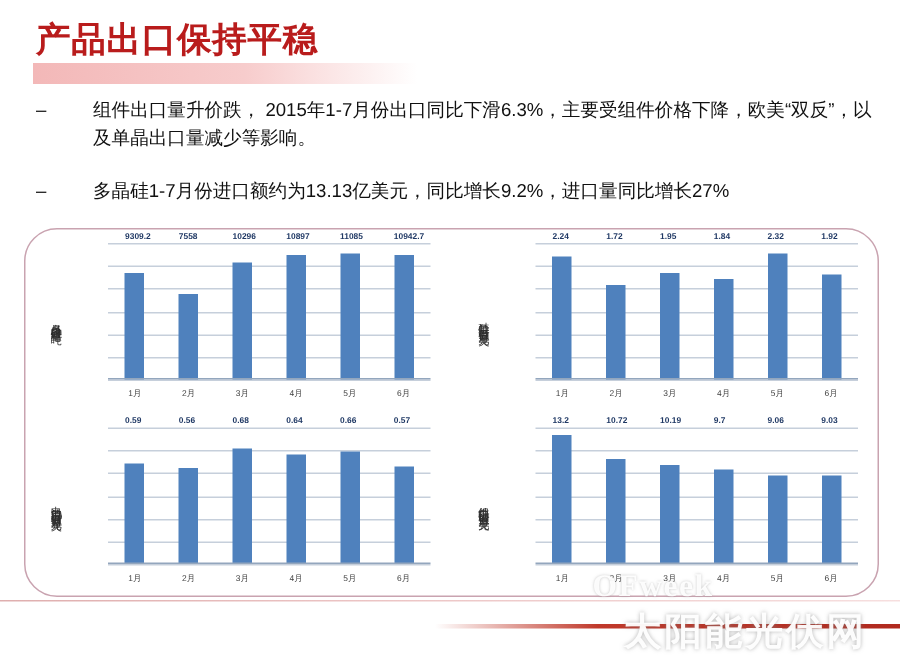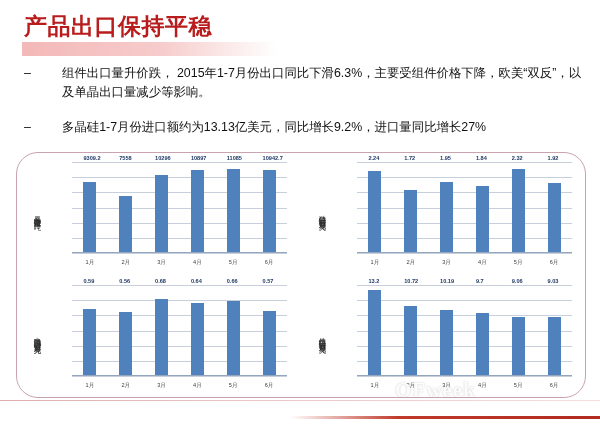--- a/index.html
+++ b/index.html
@@ -344,14 +344,15 @@
           <div class="xtick">4月</div>
           <div class="xtick">5月</div>
           <div class="xtick">6月</div>
         </div>
       </div>
     </div>
 
   <div class="redline2"></div>
   <div class="wm-ofweek">OFweek</div>
   <div class="redline"></div>
+  <div class="wm-cn">太阳能光伏网</div>
 
 </div>
 
 </body></html>

